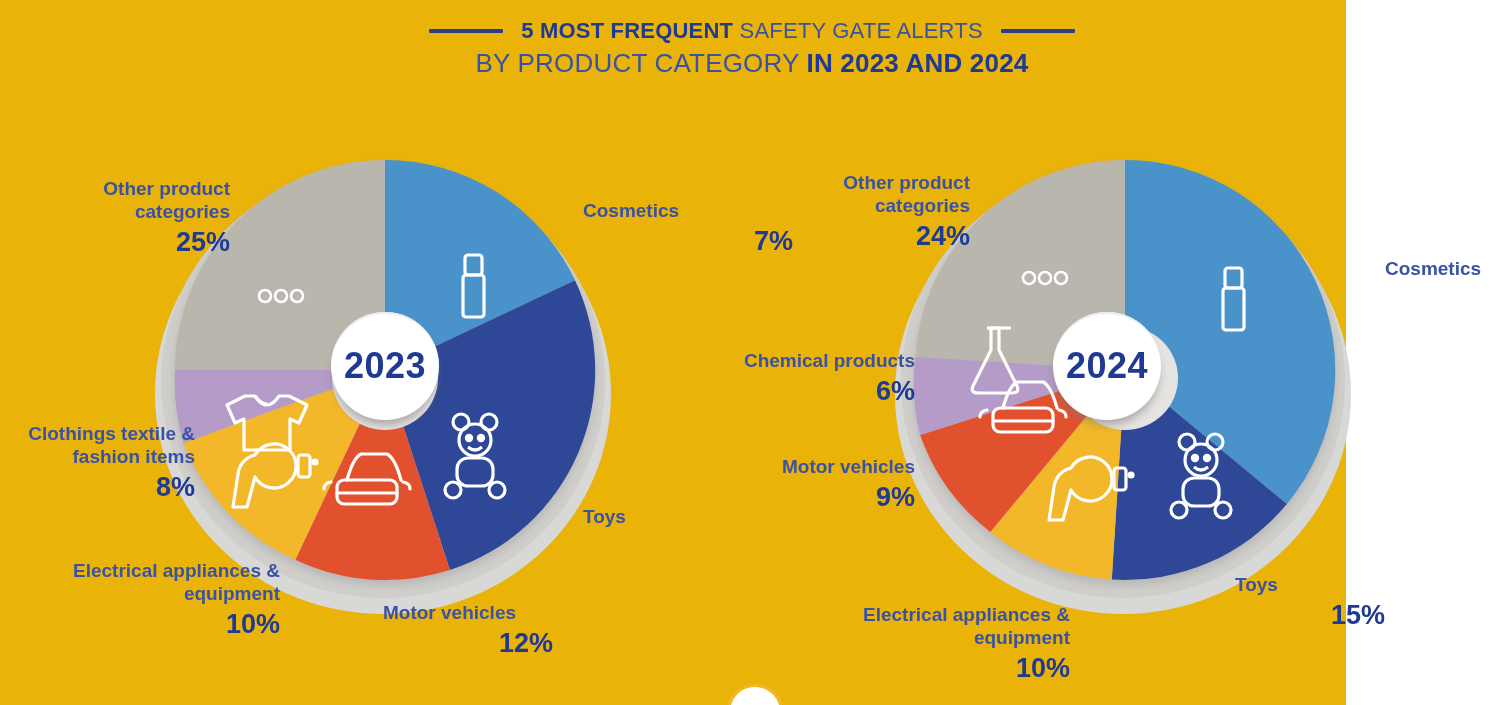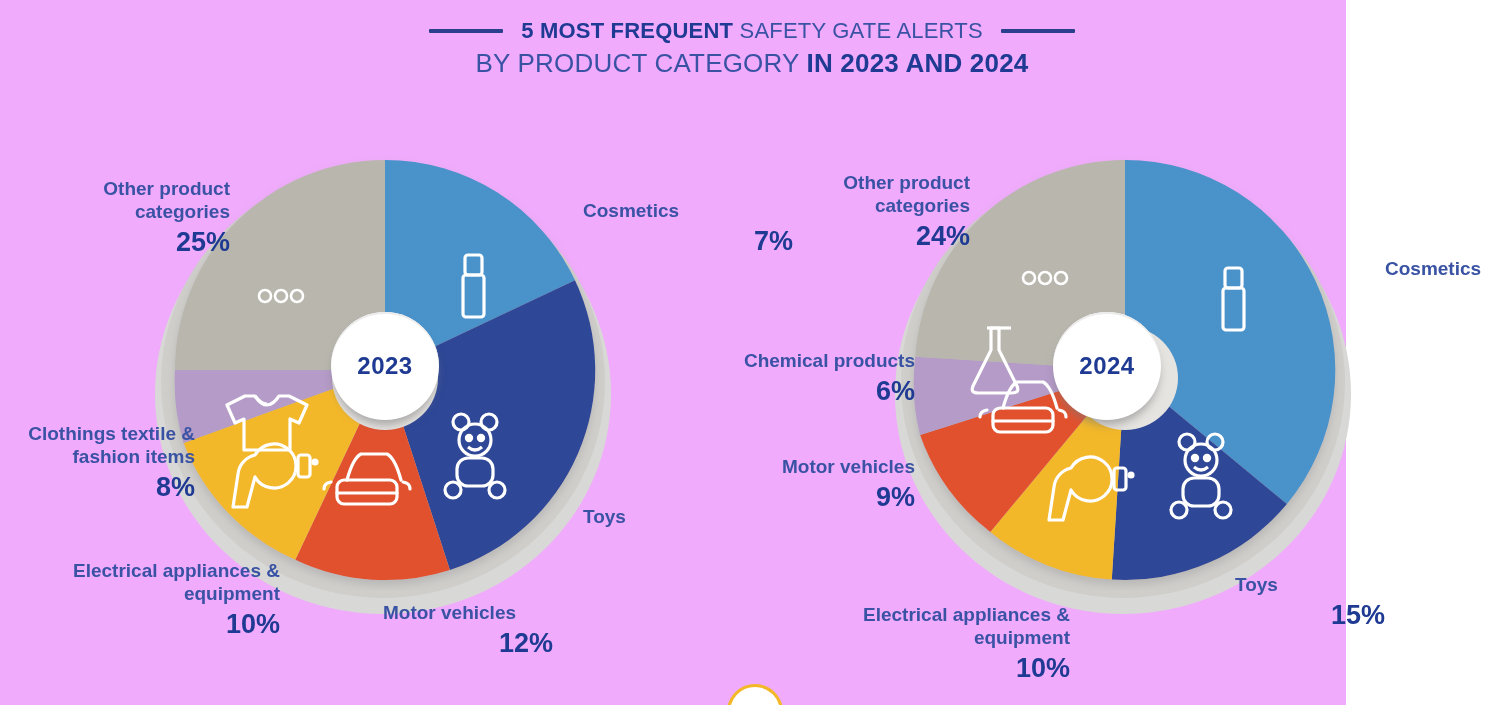--- a/index.html
+++ b/index.html
@@ -2,21 +2,21 @@
 <html><head>
 <meta charset="utf-8">
 <style>
   * { box-sizing: border-box; margin: 0; padding: 0; }
   html, body {
     width: 1504px; height: 705px;
     background: #ffffff;
     font-family: "Liberation Sans", sans-serif;
     overflow: hidden;
   }
-  #page { position: relative; width: 1346px; height: 705px; background: #f0abfc; }
+  #page { position: relative; width: 1346px; height: 705px; background: #eab308; }
 
   
   .title-block {
     position: absolute; left: 0; top: 18px; width: 1504px;
     text-align: center; line-height: 1.22;
   }
   .title-line1 {
     display: flex; align-items: center; justify-content: center; gap: 18px;
     font-size: 22px; letter-spacing: .2px; color: #2b3f8f;
   }
@@ -51,21 +51,21 @@
     background: #cfcecb;
   }
   .pie-svg { position: relative; display:block; }
 
   
   .center-badge {
     position: absolute; width: 108px; height: 108px; border-radius: 50%;
     background: #ffffff;
     box-shadow: 0 7px 9px -2px rgba(120,120,120,.55), 0 2px 0 0 #ececec inset;
     display: flex; align-items: center; justify-content: center;
-    font-size: 24px; font-weight: 700; color: #1f3a93; letter-spacing: .5px;
+    font-size: 36px; font-weight: 700; color: #1f3a93; letter-spacing: .5px;
   }
   .center-badge.b2023 { left: 166px; top: 162px; }
   .center-badge.b2024 { left: 148px; top: 162px; }
   .badge-rim {
     position:absolute; left: 167px; top: 176px;
     width: 106px; height: 104px; border-radius: 50%;
     background: #e6e4e1; z-index: 0;
   }
 
   

